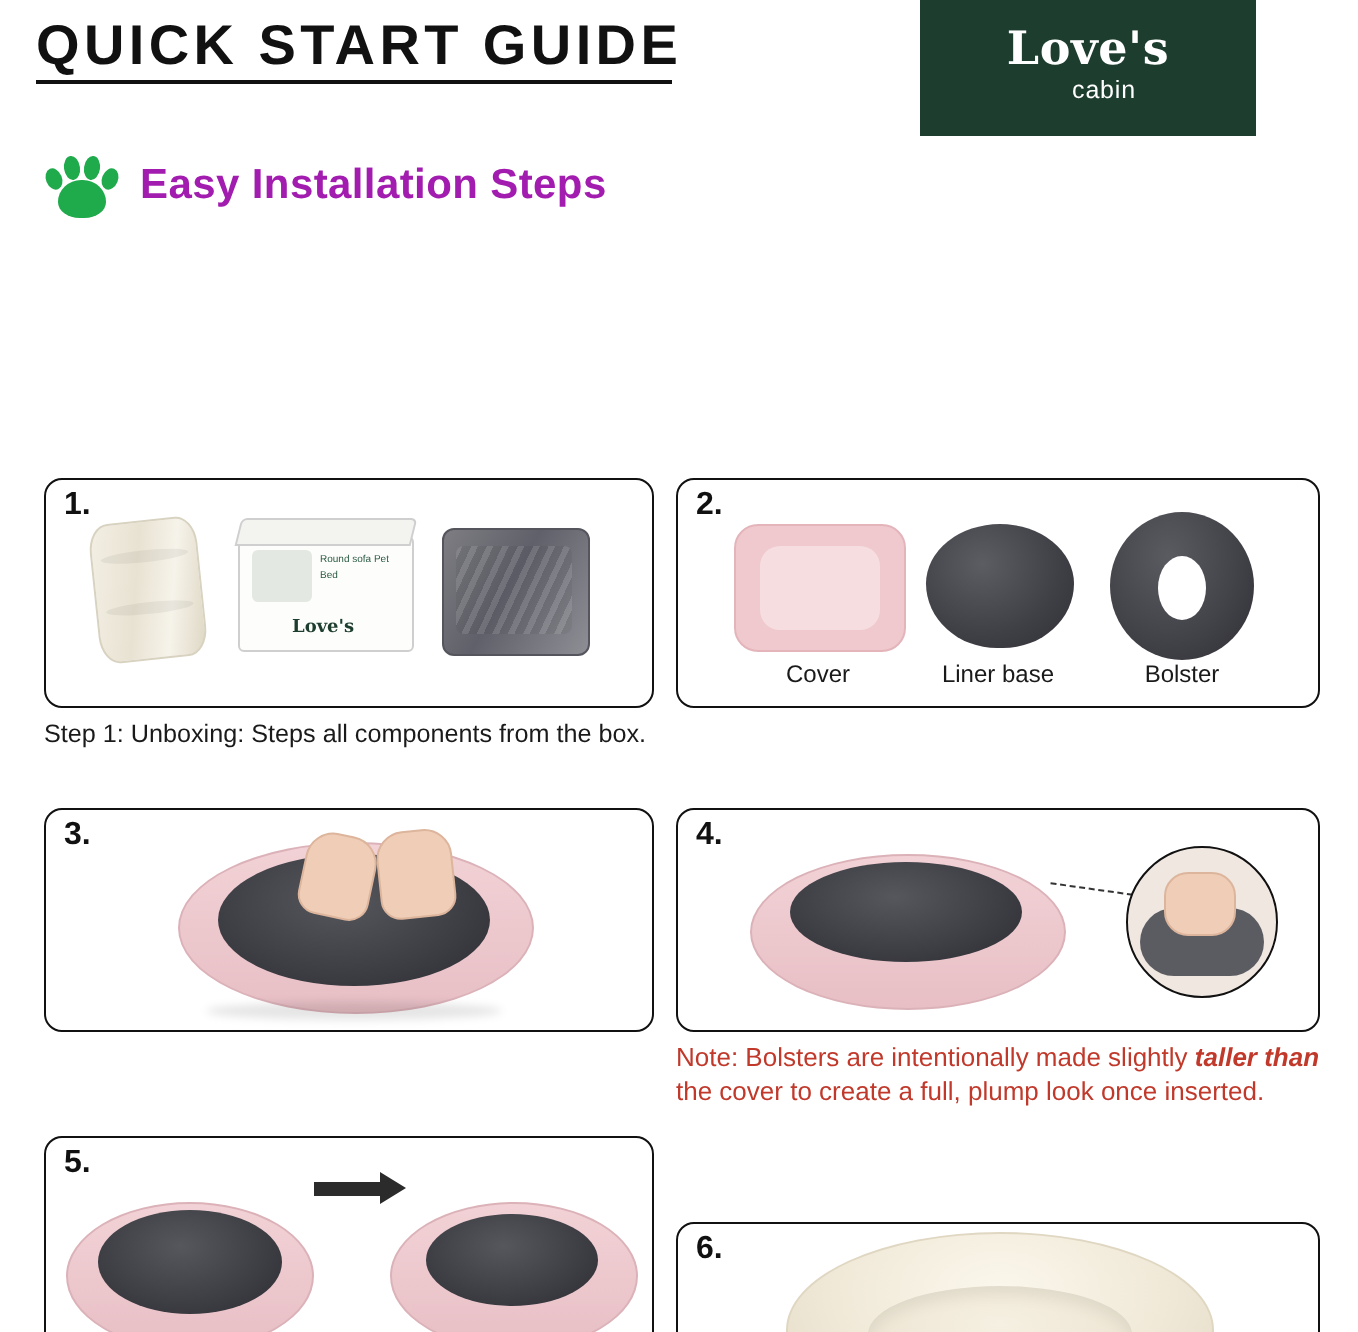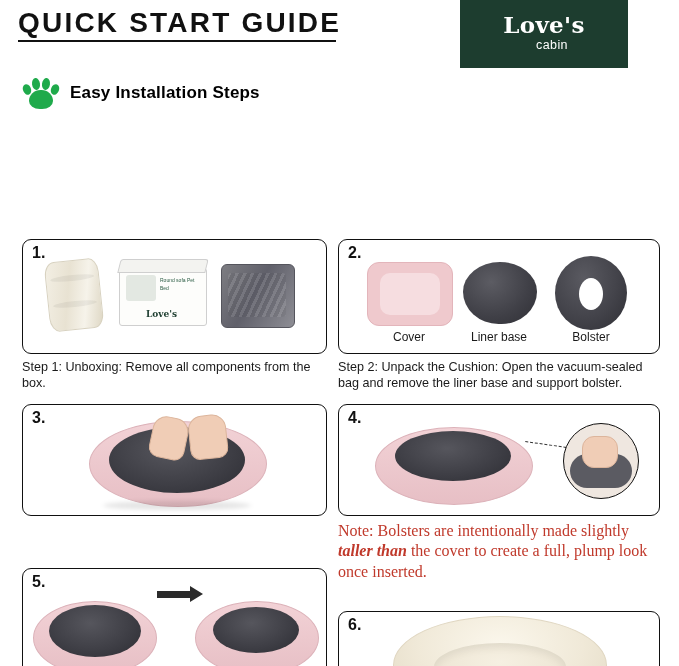--- a/index.html
+++ b/index.html
@@ -101,24 +101,24 @@
   .paw .main {
     left: 7px; top: 14px;
     width: 24px; height: 19px;
     border-radius: 48% 48% 45% 45% / 58% 58% 42% 42%;
   }
   .paw .t1 { left: 1px;  top: 8px;  width: 8px;  height: 11px; transform: rotate(-22deg); }
   .paw .t2 { left: 10px; top: 2px;  width: 8px;  height: 12px; transform: rotate(-8deg); }
   .paw .t3 { left: 20px; top: 2px;  width: 8px;  height: 12px; transform: rotate(8deg); }
   .paw .t4 { left: 29px; top: 8px;  width: 8px;  height: 11px; transform: rotate(22deg); }
   .section-title {
-    font-size: 17px;
+    font-size: 21px;
     font-weight: bold;
     letter-spacing: 0.2px;
-    color: #000000;
+    color: #a21caf;
   }
 
   
   .grid {
     position: relative;
     padding: 0 18px;
     box-sizing: border-box;
   }
   .col {
     position: absolute;
@@ -144,25 +144,24 @@
     color: #111;
     z-index: 5;
   }
   .caption {
     font-size: 12.6px;
     line-height: 1.28;
     color: #1a1a1a;
     margin: 5px 0 0 0;
   }
   .note {
-    font-size: 16px;
+    font-size: 13px;
     line-height: 1.27;
     color: #c0392b;
     margin: 5px 0 0 0;
-    font-family: Liberation Serif, serif;
   }
   .note i { font-style: italic; font-weight: bold; }
   .lbl {
     position: absolute;
     font-size: 12px;
     color: #1a1a1a;
     text-align: center;
     width: 100%;
   }
 
@@ -373,34 +372,33 @@
         <div class="panel-num">1.</div>
         <div class="roll"></div>
         <div class="box">
           <div class="box-top"></div>
           <div class="box-img"></div>
           <div class="box-txt1">Round sofa Pet Bed</div>
           <div class="box-logo">Love's</div>
         </div>
         <div class="vacbag"></div>
       </div>
-      <p class="caption">Step 1: Unboxing: Remove all components from the box.</p>
+      <p class="caption">Step 1: Unboxing: Steps all components from the box.</p>
     </div>
 
     <div class="col col-right" style="top:123px;">
       <div class="panel" style="height:115px;">
         <div class="panel-num">2.</div>
         <div class="cover-sq" style="left:28px; top:22px;"></div>
         <div class="liner-base" style="left:124px; top:22px;"></div>
         <div class="bolster-ring" style="left:216px; top:16px;"></div>
         <div class="lbl" style="left:-90px; top:90px;">Cover</div>
         <div class="lbl" style="left:0px; top:90px;">Liner base</div>
         <div class="lbl" style="left:92px; top:90px;">Bolster</div>
       </div>
-      <p class="caption">Step 2: Unpack the Cushion: Open the vacuum-sealed bag and remove the liner base and support bolster.</p>
     </div>
 
     <div class="col col-left" style="top:288px;">
       <div class="panel" style="height:112px;">
         <div class="panel-num">3.</div>
         <div class="bed-pink" style="left:66px; top:16px; width:176px; height:84px;"></div>
         <div class="bed-dark-fill" style="left:86px; top:22px; width:136px; height:66px;"></div>
         <div class="hand" style="left:128px; top:12px; width:34px; height:40px; transform:rotate(12deg);"></div>
         <div class="hand" style="left:166px; top:10px; width:36px; height:42px; transform:rotate(-6deg);"></div>
         <div class="shadow-ell" style="left:80px; top:96px; width:148px; height:9px;"></div>

